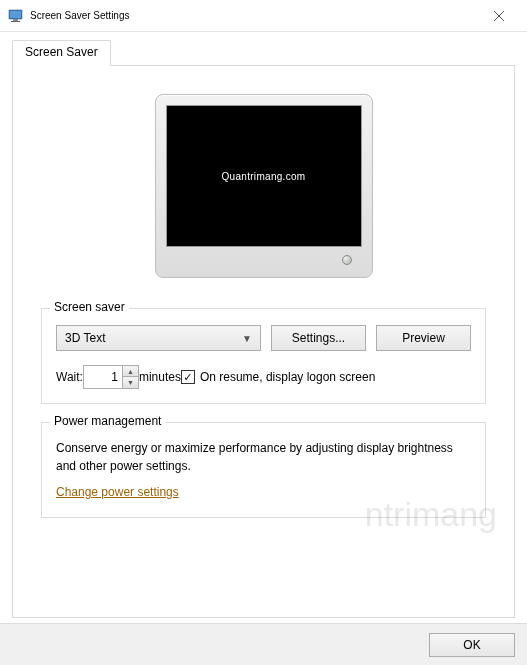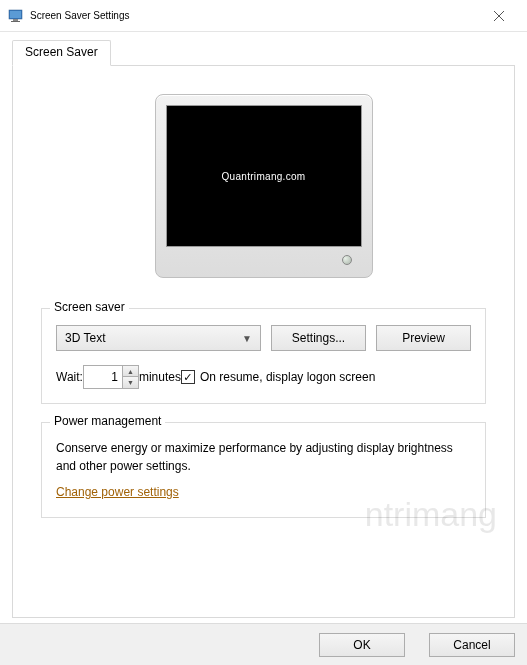--- a/index.html
+++ b/index.html
@@ -285,14 +285,13 @@
       <span class="link">Change power settings</span>
     </div>
 
   </div>
 </div>
 
 <div class="watermark">ntrimang</div>
 
 <div class="footer">
   <div class="btn">OK</div>
-  <div class="btn">Cancel</div>
 </div>
 
 </body></html>

